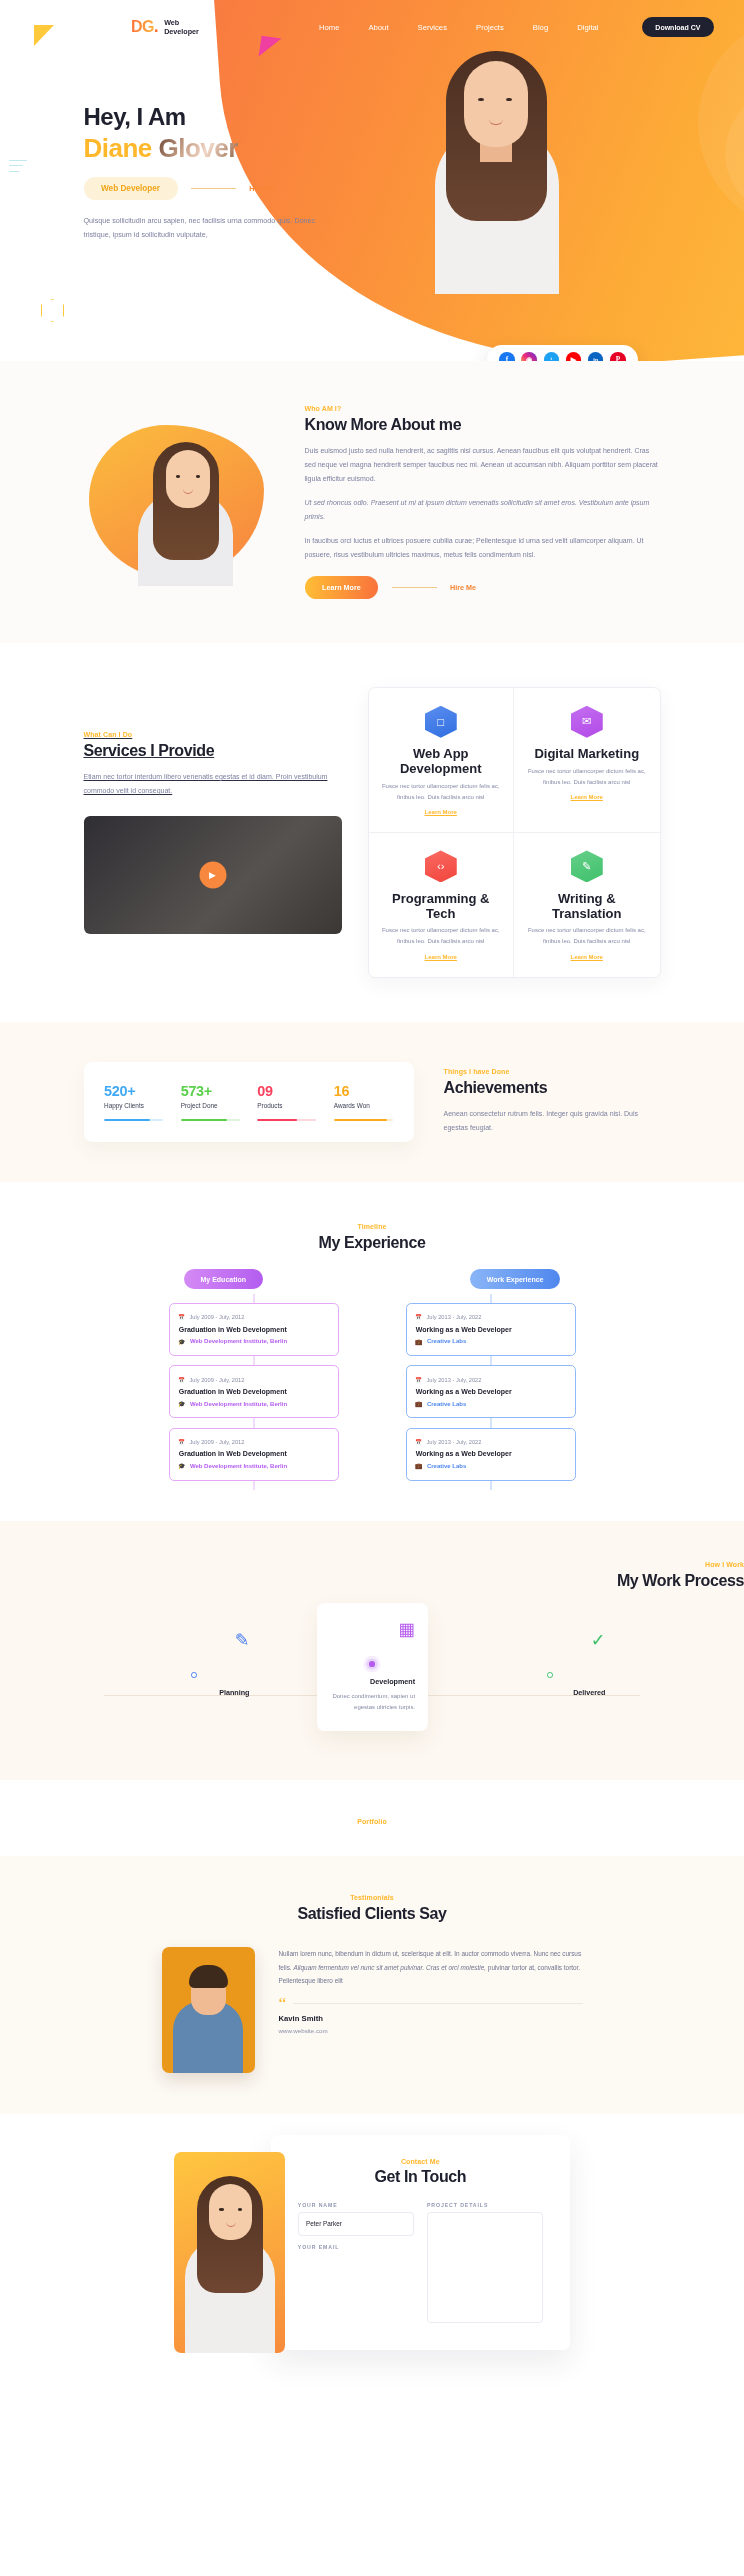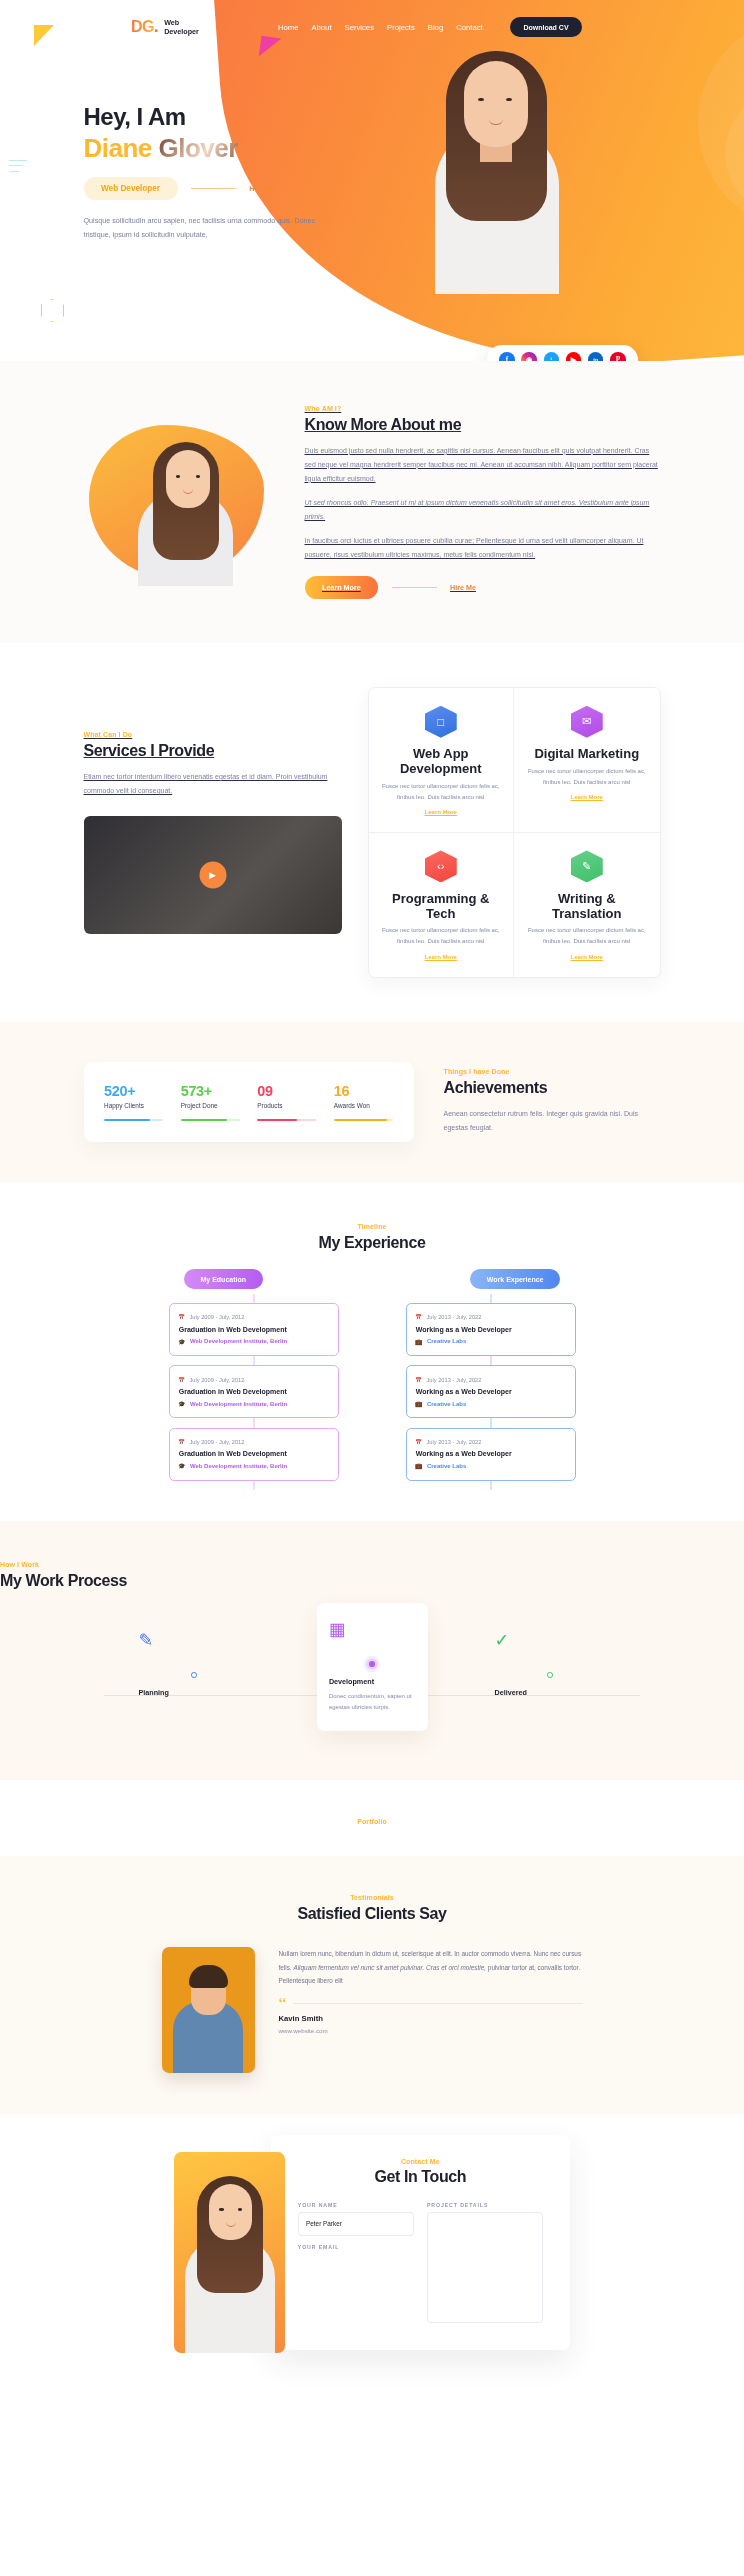--- a/index.html
+++ b/index.html
@@ -40,21 +40,21 @@
   .nav {
     position:absolute; top:11.3px; left:0; width:744px; height:32px;
     display:flex; align-items:center; z-index:40;
   }
   .logo{display:flex;align-items:center;gap:6.2px;margin-left:131px;}
   .logo-mark{font-size:16px;font-weight:800;letter-spacing:-0.5px;
     background:linear-gradient(100deg,#fb6d3a,#ffc13c);
     -webkit-background-clip:text;background-clip:text;color:transparent;}
   .logo-mark i{color:#fb6d3a;font-style:normal;}
   .logo-txt{font-size:7.2px;font-weight:700;line-height:1.25;color:#232336;}
-  .nav-links{display:flex;align-items:center;gap:13px;margin-left:79px;}
+  .nav-links{display:flex;align-items:center;gap:29px;margin-left:120px;}
   .nav-links a{color:#fff;text-decoration:none;font-size:7.7px;font-weight:500;}
   .cv-btn{margin-left:14.4px;background:#1f2030;color:#fff;border:none;border-radius:13.4px;
     padding:6.7px 13.4px;font-size:7px;font-weight:700;font-family:inherit;cursor:pointer;}
 
   .hero-inner{position:relative;z-index:20;padding-top:103px;}
   .hey{font-size:24px;font-weight:800;letter-spacing:-0.5px;color:#20212f;}
   .name{font-size:26px;font-weight:800;letter-spacing:-0.5px;color:#ffb72b;margin-top:2.1px;
     position:relative;display:inline-block;}
   .name .masked{
     background:linear-gradient(120deg,#6b4632,#c8a188 35%,#f2d7c6 60%,#8a5c3d);
@@ -89,21 +89,21 @@
   .sec{padding:44px 0;}
   .eyebrow{color:#ffb72b;font-size:7px;font-weight:700;letter-spacing:0.1px;}
   .h2{font-size:16px;font-weight:800;letter-spacing:-0.4px;color:#20212f;margin-top:3.6px;}
   .para{color:#7b7f9e;font-size:7px;line-height:2.0;margin-top:10.3px;}
   .para.it{font-style:italic;}
   .btn-grad{background:linear-gradient(95deg,#ffbe35,#f9713c);color:#fff;border:none;
     border-radius:15.5px;padding:7.2px 17.5px;font-size:7.2px;font-weight:700;
     font-family:inherit;cursor:pointer;}
 
   
-  .about{background:#fcfbfa;display:flex;align-items:flex-start;gap:31px;text-decoration:underline;}
+  .about{background:#fcfbfa;display:flex;align-items:flex-start;gap:31px;}
   .about-img{position:relative;width:191px;height:175px;flex:none;}
   .about-blob{position:absolute;inset:10.3px 10.3px 10.3px 5.2px;
     background:linear-gradient(150deg,#fbbd3e,#f7833f);
     border-radius:44% 56% 50% 50%/48% 42% 58% 52%;}
   .about-person{position:absolute;left:54px;bottom:4.1px;width:95px;height:155px;}
   .ap-body{position:absolute;bottom:0;left:0;width:95px;height:95px;background:#ececee;
     border-radius:44px 44px 0 0;}
   .ap-hair{position:absolute;top:11.3px;left:15.5px;width:66px;height:118px;
     background:linear-gradient(180deg,#523425,#70482f);border-radius:33px 33px 20.6px 20.6px;}
   .ap-face{position:absolute;top:19.6px;left:28px;width:44px;height:58px;background:#f5cdab;
@@ -154,21 +154,21 @@
     padding:6.2px 16.5px;font-family:inherit;cursor:pointer;}
   .tl-wrap{display:flex;justify-content:space-between;width:407px;margin:0 auto;text-align:left;}
   .tl-col{width:170px;position:relative;}
   .tl-line{position:absolute;left:50%;top:0;bottom:0;width:1px;transform:translateX(-50%);}
   .tl-card{position:relative;background:#fff;border-radius:5.2px;padding:10.3px 9.3px;margin:9.3px 0;}
   .tl-date{font-size:5.7px;color:#8a8ea8;display:flex;align-items:center;gap:3.6px;}
   .tl-role{font-size:7px;font-weight:700;color:#20212f;margin-top:5.2px;}
   .tl-org{font-size:6px;font-weight:700;margin-top:5.2px;display:flex;align-items:center;gap:3.6px;}
 
   
-  .wp-sec{background:#fdf8f1;padding:40px 0 49px;text-align:left;}
+  .wp-sec{background:#fdf8f1;padding:40px 0 49px;text-align:right;}
   .wp-row{position:relative;display:flex;justify-content:center;gap:67px;margin-top:28px;}
   .wp-rule{position:absolute;left:20.6px;right:20.6px;top:77px;height:0.5px;background:#eee3d4;}
   .wp-item{width:111px;position:relative;z-index:2;padding-top:12.4px;}
   .wp-item.mid{background:#fff;border-radius:7.2px;padding:15.5px 12.4px 18.5px;
     box-shadow:0 9.3px 23px rgba(80,50,20,.07);margin-top:-14.4px;}
   .wp-ic{font-size:17.5px;height:29px;}
   .wp-dot{width:5.7px;height:5.7px;border-radius:50%;margin:13.4px auto 0;}
   .wp-dot.ring{box-shadow:0 0 0 2.6px rgba(167,88,232,.18),0 0 0 5.2px rgba(167,88,232,.1);}
   .wp-name{font-size:7.2px;font-weight:700;color:#20212f;margin-top:10.3px;}
   .wp-desc{font-size:6px;color:#868aa6;line-height:1.85;margin-top:4.6px;}
@@ -263,21 +263,21 @@
           <div>Web</div>
           <div>Developer</div>
         </div>
       </div>
       <div class="nav-links">
         <a href="#">Home</a>
         <a href="#">About</a>
         <a href="#">Services</a>
         <a href="#">Projects</a>
         <a href="#">Blog</a>
-        <a href="#">Contact</a>
+        <a href="#">Digital</a>
         <button class="cv-btn">Download CV</button>
       </div>
     </nav>
 
     <div class="container hero-inner">
       <div class="hey">Hey, I Am</div>
       <div class="name">
         <span>Diane </span><span class="masked">Glover</span>
       </div>
       <div class="role-row">

